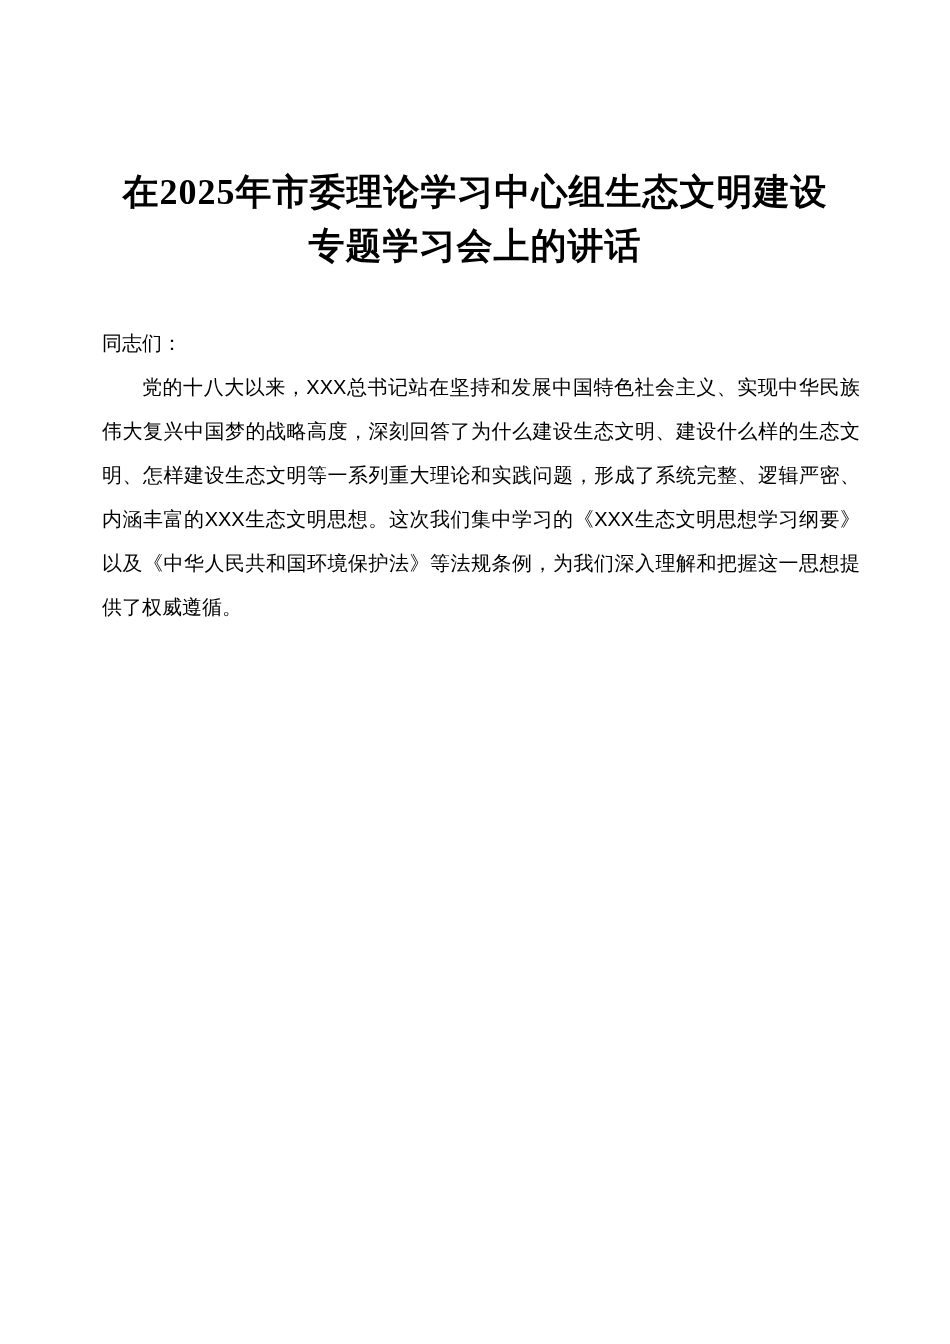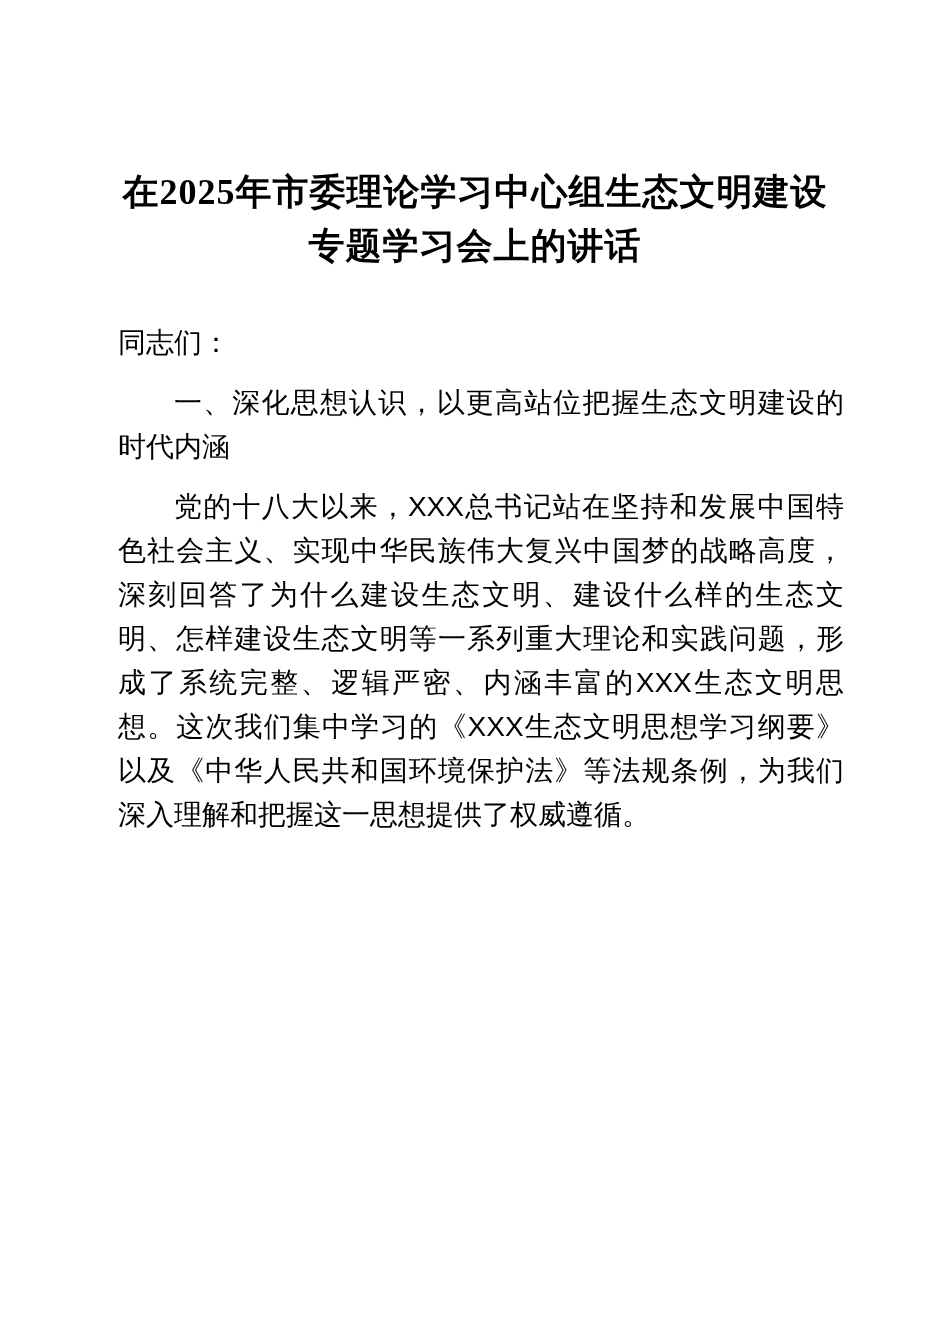--- a/index.html
+++ b/index.html
@@ -30,23 +30,23 @@
     margin-left: 102px;
     margin-top: 48px;
     color: #000000;
     font-family: "Liberation Sans", "DejaVu Sans", sans-serif;
     font-size: 28px;
     line-height: 44px;
     text-align: justify;
     text-justify: inter-ideograph;
   }
   .doc-body p, .doc-body h2 {
-    margin: 16px;
+    margin: 0;
     padding: 0;
-    font-size: 28px;
+    font-size: 20px;
     font-weight: normal;
   }
   .indent {
     text-indent: 2em;
   }
   .section-heading {
     font-weight: bold;
   }
 </style>
 </head>
@@ -54,19 +54,18 @@
 
 <div class="page">
 
   <h1 class="doc-title">在2025年市委理论学习中心组生态文明建设专题学习会上的讲话</h1>
 
   <div class="doc-body">
 
     <p class="salutation">同志们：</p>
 
 
-    <h2 class="indent section-heading">一、深化思想认识，以更高站位把握生态文明建设的时代内涵</h2>
 
     <p class="indent">党的十八大以来，XXX总书记站在坚持和发展中国特色社会主义、实现中华民族伟大复兴中国梦的战略高度，深刻回答了为什么建设生态文明、建设什么样的生态文明、怎样建设生态文明等一系列重大理论和实践问题，形成了系统完整、逻辑严密、内涵丰富的XXX生态文明思想。这次我们集中学习的《XXX生态文明思想学习纲要》以及《中华人民共和国环境保护法》等法规条例，为我们深入理解和把握这一思想提供了权威遵循。</p>
 
   </div>
 
 </div>
 
 </body></html>

